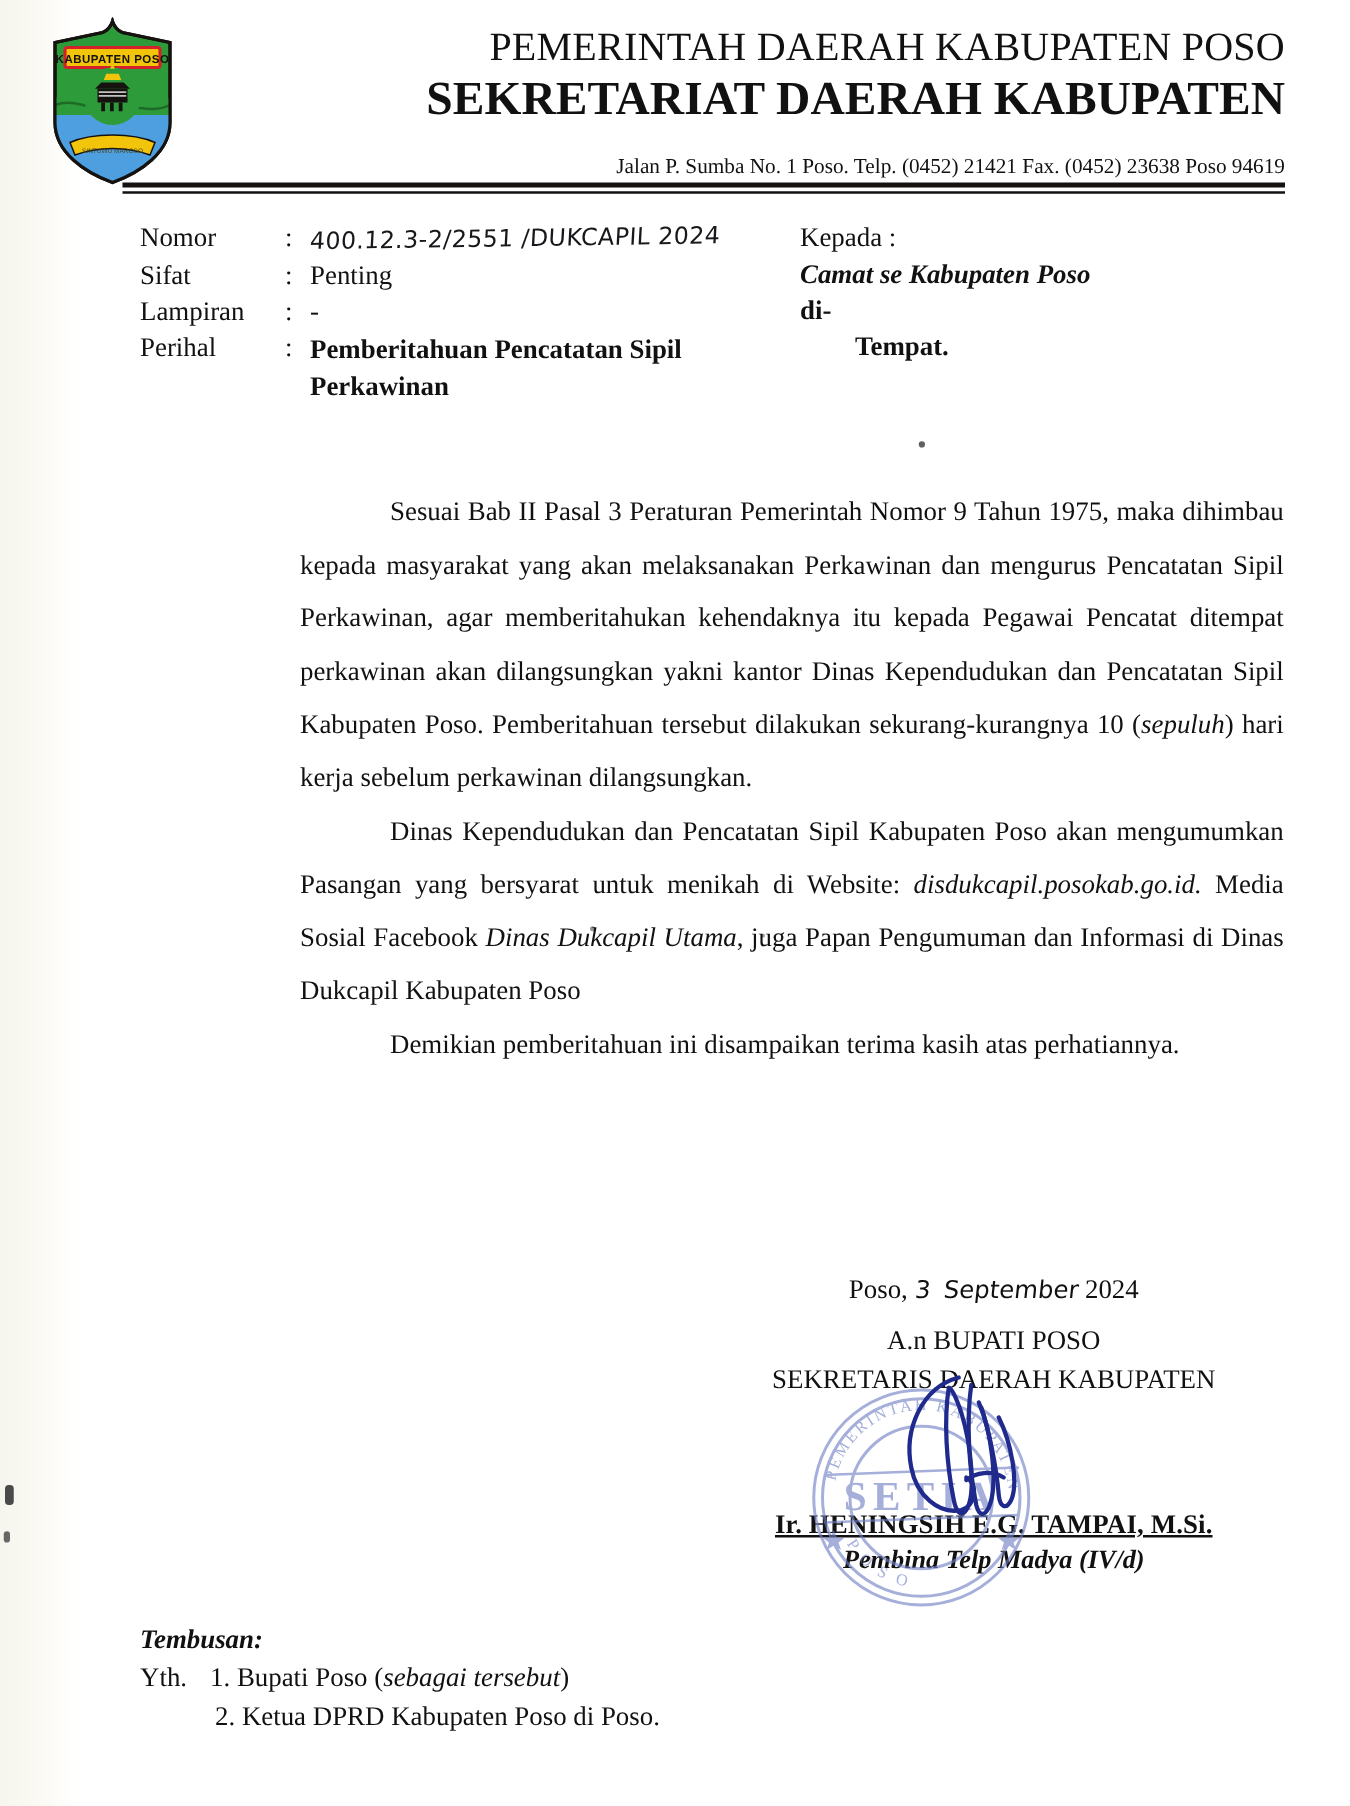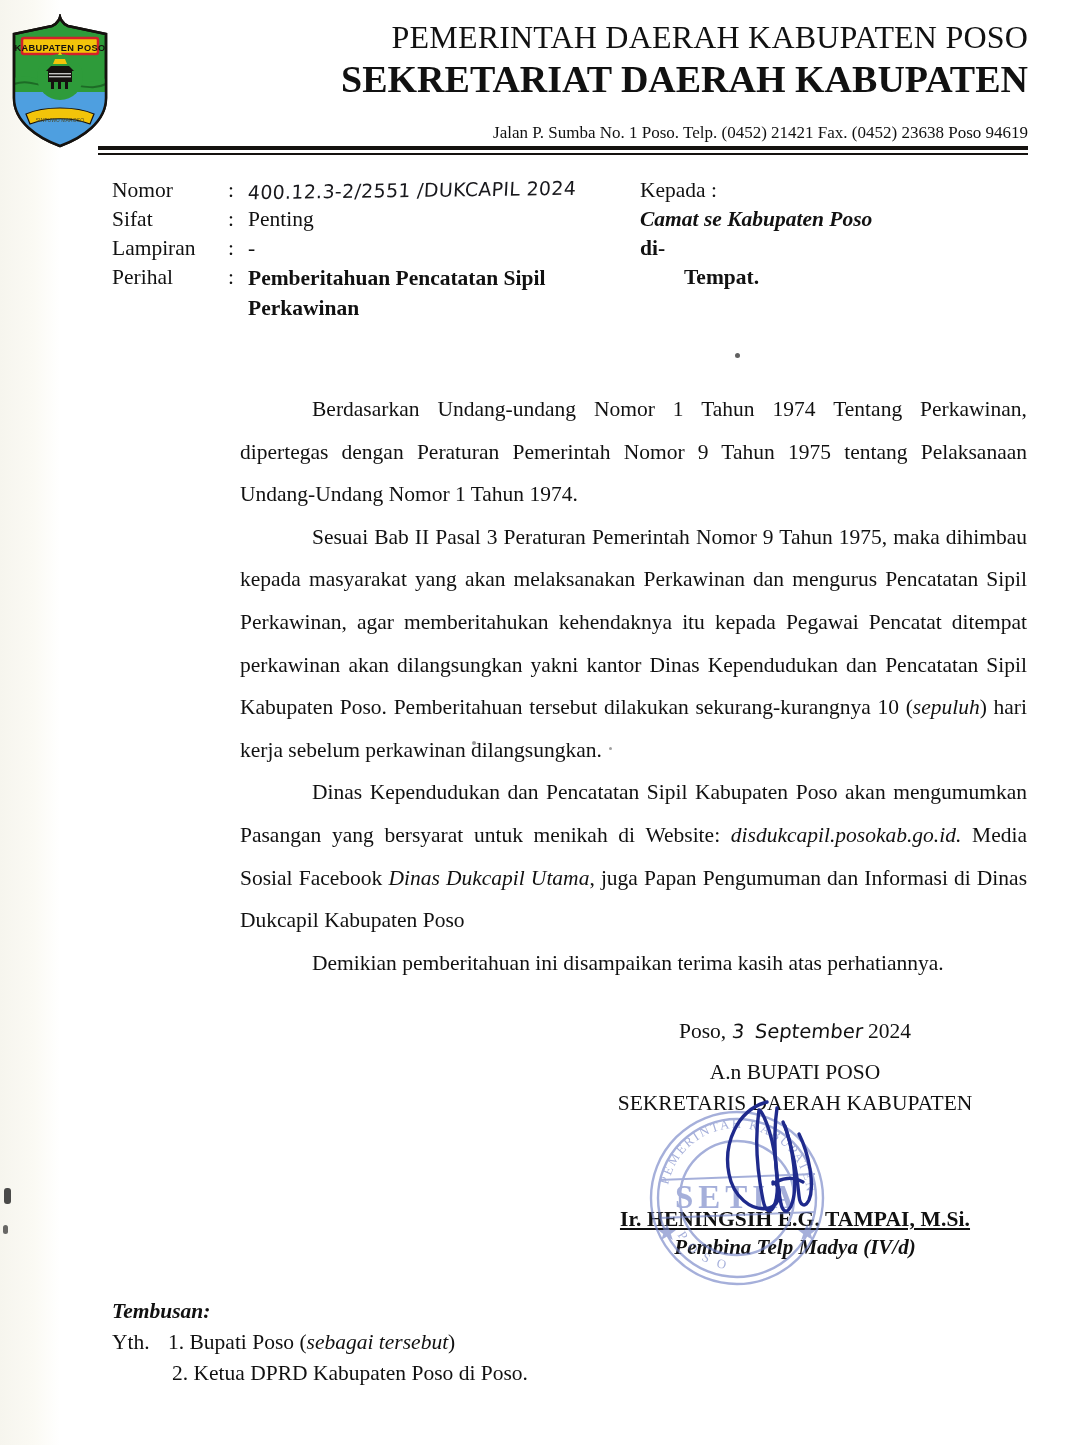--- a/index.html
+++ b/index.html
@@ -15,21 +15,21 @@
     position:absolute;inset:0;
     background:
       linear-gradient(90deg,#f6f5ee 0px,#fbfaf4 34px,#ffffff 60px,#ffffff 100%);
   }
   
   .header{
     position:absolute;left:0;top:8px;width:1080px;
     display:flex;align-items:flex-start;
   }
   .logo-wrap{
-    width:150px;min-width:150px;display:flex;justify-content:flex-start;
+    width:150px;min-width:150px;display:flex;justify-content:flex-end;
     padding-top:6px;
   }
   .crest{position:relative;width:120px;height:135px;}
   .crest svg{display:block;}
   .head-text{flex:1;text-align:right;padding-right:52px;padding-top:12px;}
   .h-line1{
     font-size:32px;letter-spacing:.2px;line-height:1.12;
     font-family:"Liberation Serif", serif;
   }
   .h-line2{
@@ -211,21 +211,20 @@
     <div class="tempat">Tempat.</div>
   </div>
 
   <div class="speck" style="left:735px;top:353px;width:5px;height:5px;"></div>
   <div class="speck" style="left:472px;top:741px;width:4px;height:4px;opacity:.5"></div>
   <div class="speck" style="left:609px;top:747px;width:3px;height:3px;opacity:.45"></div>
   <div class="speck" style="left:4px;top:1188px;width:7px;height:16px;border-radius:3px;opacity:.85"></div>
   <div class="speck" style="left:3px;top:1225px;width:5px;height:9px;border-radius:3px;opacity:.7"></div>
 
   <div class="body-text">
-    <p><span class="indent"></span><span>Berdasarkan Undang-undang Nomor 1 Tahun 1974 Tentang Perkawinan, dipertegas dengan Peraturan Pemerintah Nomor 9 Tahun 1975 tentang Pelaksanaan Undang-Undang Nomor 1 Tahun 1974.</span></p>
     <p><span class="indent"></span><span>Sesuai Bab II Pasal 3 Peraturan Pemerintah Nomor 9 Tahun 1975,  maka dihimbau kepada masyarakat yang akan melaksanakan Perkawinan dan mengurus Pencatatan Sipil Perkawinan, agar memberitahukan kehendaknya itu kepada Pegawai Pencatat ditempat perkawinan akan dilangsungkan yakni kantor Dinas Kependudukan dan Pencatatan Sipil Kabupaten Poso. Pemberitahuan tersebut dilakukan sekurang-kurangnya 10 (</span><span class="it">sepuluh</span><span>) hari kerja sebelum perkawinan dilangsungkan.</span></p>
     <p><span class="indent"></span><span>Dinas Kependudukan dan Pencatatan Sipil Kabupaten Poso akan mengumumkan Pasangan yang bersyarat untuk menikah di Website: </span><span class="it">disdukcapil.posokab.go.id.</span><span>  Media Sosial Facebook </span><span class="it">Dinas Dukcapil Utama</span><span>, juga Papan Pengumuman dan Informasi di Dinas Dukcapil Kabupaten Poso</span></p>
     <p style="text-align:left;"><span class="indent"></span><span>Demikian pemberitahuan ini disampaikan terima kasih atas perhatiannya.</span></p>
   </div>
 
   <div class="sign">
     <div class="dateline">
       <span>Poso,</span>
       <span class="hand-date">3</span>
       &nbsp;<span class="hand-date">September</span>

